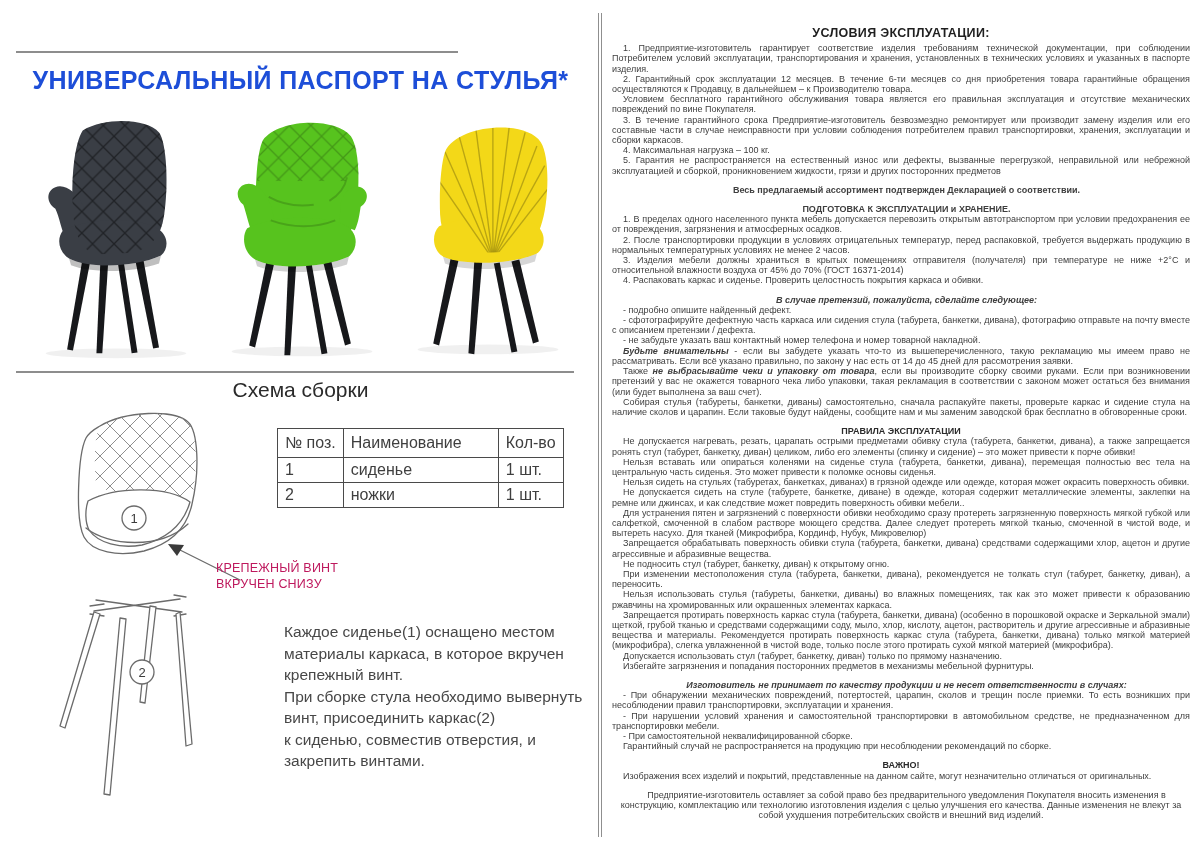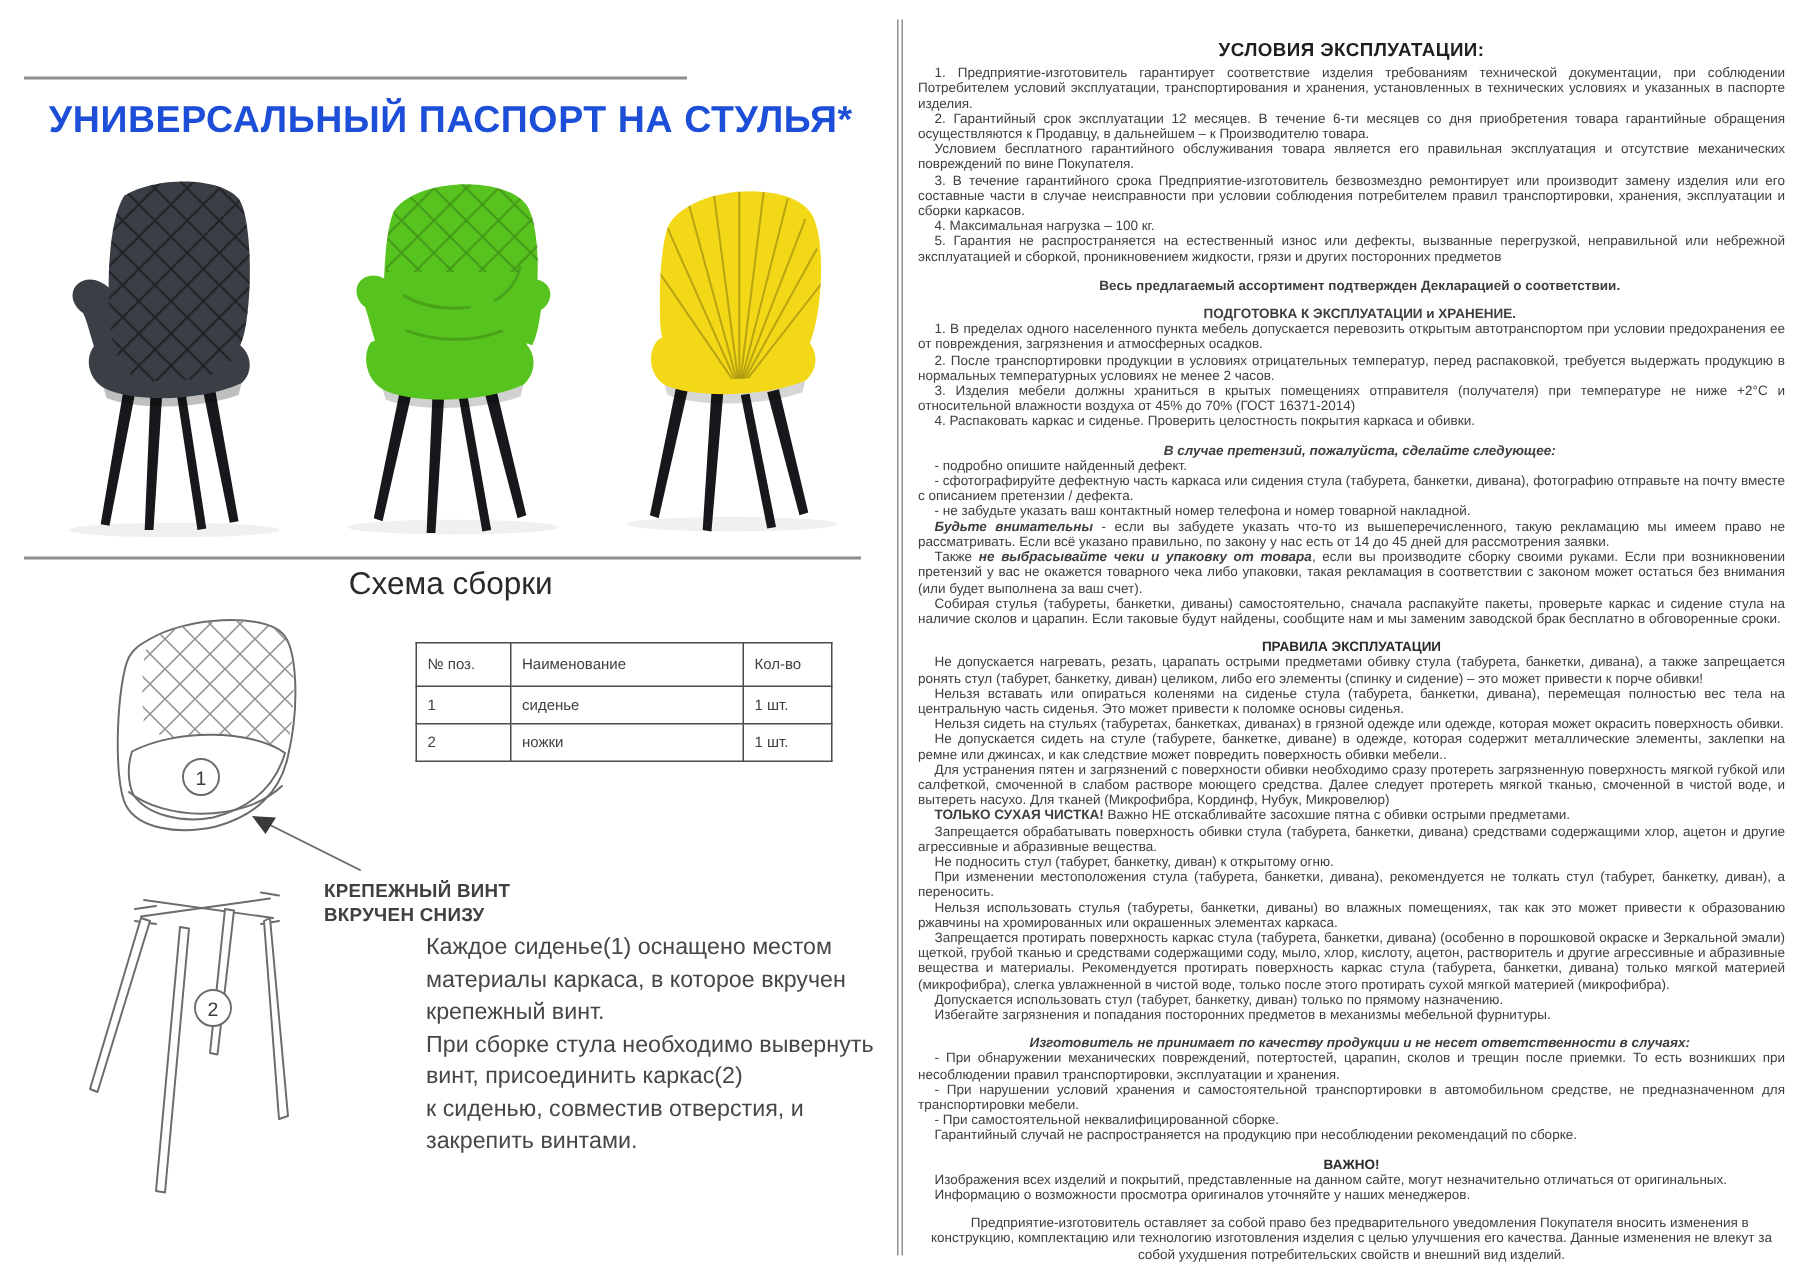--- a/index.html
+++ b/index.html
@@ -19,33 +19,33 @@
   .chairs{position:absolute; left:28px; top:104px; width:548px; height:262px;
     display:flex; justify-content:space-between; align-items:flex-end;}
   .chair{width:176px; height:258px;}
   .assembly-title{
     position:absolute; left:28px; top:378px; width:545px; text-align:center;
     font-size:21px; font-weight:400; color:#2a2a2a; margin:0;
   }
   .diagram{position:absolute; left:30px; top:406px; width:252px; height:398px;}
   .parts-table{
     position:absolute; left:277px; top:428px; border-collapse:collapse;
-    font-size:10px; color:#3f3f3f;
+    font-size:16px; color:#3f3f3f;
   }
   .parts-table th,.parts-table td{
     border:1.5px solid #4a4a4a; font-weight:400; text-align:left;
     padding:2px 7px; height:20px; white-space:nowrap;
   }
   .parts-table th{height:24px;}
   .parts-table th:nth-child(1),.parts-table td:nth-child(1){width:48px;}
   .parts-table th:nth-child(2),.parts-table td:nth-child(2){width:140px;}
   .parts-table th:nth-child(3),.parts-table td:nth-child(3){width:44px;}
   .screw-label{
-    position:absolute; left:216px; top:586px; font-size:12.5px; font-weight:700;
-    color:#404040; line-height:16px; letter-spacing:.2px;
+    position:absolute; left:216px; top:560px; font-size:12.5px; font-weight:400;
+    color:#be185d; line-height:16px; letter-spacing:.2px;
   }
   .assembly-desc{
     position:absolute; left:284px; top:621px; width:302px;
     font-size:15.5px; line-height:21.5px; color:#474747;
   }
   
   .separator{
     position:absolute; left:598px; top:13px; height:824px; width:2px;
     border-left:1.5px solid #8f8f8f; border-right:1.5px solid #8f8f8f;
   }
@@ -272,33 +272,31 @@
         <p class="blk"><span class="">- не забудьте указать ваш контактный номер телефона и номер товарной накладной.</span></p>
         <p class="blk"><span class="b i">Будьте внимательны</span><span class=""> - если вы забудете указать что-то из вышеперечисленного, такую рекламацию мы имеем право не рассматривать. Если всё указано правильно, по закону у нас есть от 14 до 45 дней для рассмотрения заявки.</span></p>
         <p class="blk"><span class="">Также </span><span class="b i">не выбрасывайте чеки и упаковку от товара</span><span class="">, если вы производите сборку своими руками. Если при возникновении претензий у вас не окажется товарного чека либо упаковки, такая рекламация в соответствии с законом может остаться без внимания (или будет выполнена за ваш счет).</span></p>
         <p class="blk"><span class="">Собирая стулья (табуреты, банкетки, диваны) самостоятельно, сначала распакуйте пакеты, проверьте каркас и сидение стула на наличие сколов и царапин. Если таковые будут найдены, сообщите нам и мы заменим заводской брак бесплатно в обговоренные сроки.</span></p>
         <p class="blk hc gap"><span class="">ПРАВИЛА ЭКСПЛУАТАЦИИ</span></p>
         <p class="blk"><span class="">Не допускается нагревать, резать, царапать острыми предметами обивку стула (табурета, банкетки, дивана), а также запрещается ронять стул (табурет, банкетку, диван) целиком, либо его элементы (спинку и сидение) – это может привести к порче обивки!</span></p>
         <p class="blk"><span class="">Нельзя вставать или опираться коленями на сиденье стула (табурета, банкетки, дивана), перемещая полностью вес тела на центральную часть сиденья. Это может привести к поломке основы сиденья.</span></p>
         <p class="blk"><span class="">Нельзя сидеть на стульях (табуретах, банкетках, диванах) в грязной одежде или одежде, которая может окрасить поверхность обивки.</span></p>
         <p class="blk"><span class="">Не допускается сидеть на стуле (табурете, банкетке, диване) в одежде, которая содержит металлические элементы, заклепки на ремне или джинсах, и как следствие может повредить поверхность обивки мебели..</span></p>
         <p class="blk"><span class="">Для устранения пятен и загрязнений с поверхности обивки необходимо сразу протереть загрязненную поверхность мягкой губкой или салфеткой, смоченной в слабом растворе моющего средства. Далее следует протереть мягкой тканью, смоченной в чистой воде, и вытереть насухо. Для тканей (Микрофибра, Кординф, Нубук, Микровелюр)</span></p>
-        <p class="blk"><span class="b ">ТОЛЬКО СУХАЯ ЧИСТКА!</span><span class=""> Важно НЕ отскабливайте засохшие пятна с обивки острыми предметами.</span></p>
         <p class="blk"><span class="">Запрещается обрабатывать поверхность обивки стула (табурета, банкетки, дивана) средствами содержащими хлор, ацетон и другие агрессивные и абразивные вещества.</span></p>
         <p class="blk"><span class="">Не подносить стул (табурет, банкетку, диван) к открытому огню.</span></p>
         <p class="blk"><span class="">При изменении местоположения стула (табурета, банкетки, дивана), рекомендуется не толкать стул (табурет, банкетку, диван), а переносить.</span></p>
         <p class="blk"><span class="">Нельзя использовать стулья (табуреты, банкетки, диваны) во влажных помещениях, так как это может привести к образованию ржавчины на хромированных или окрашенных элементах каркаса.</span></p>
         <p class="blk"><span class="">Запрещается протирать поверхность каркас стула (табурета, банкетки, дивана) (особенно в порошковой окраске и Зеркальной эмали) щеткой, грубой тканью и средствами содержащими соду, мыло, хлор, кислоту, ацетон, растворитель и другие агрессивные и абразивные вещества и материалы. Рекомендуется протирать поверхность каркас стула (табурета, банкетки, дивана) только мягкой материей (микрофибра), слегка увлажненной в чистой воде, только после этого протирать сухой мягкой материей (микрофибра).</span></p>
         <p class="blk"><span class="">Допускается использовать стул (табурет, банкетку, диван) только по прямому назначению.</span></p>
         <p class="blk"><span class="">Избегайте загрязнения и попадания посторонних предметов в механизмы мебельной фурнитуры.</span></p>
         <p class="blk gap"><span class="b i">Изготовитель не принимает  по качеству продукции и не несет ответственности в случаях:</span></p>
         <p class="blk"><span class="">- При обнаружении  механических повреждений, потертостей, царапин, сколов и трещин после приемки. То есть возникших при несоблюдении правил транспортировки,  эксплуатации и хранения.</span></p>
         <p class="blk"><span class="">- При нарушении условий хранения и самостоятельной транспортировки в автомобильном средстве, не предназначенном для транспортировки мебели.</span></p>
         <p class="blk"><span class="">- При самостоятельной неквалифицированной сборке.</span></p>
         <p class="blk"><span class="">Гарантийный случай не распространяется на продукцию при несоблюдении рекомендаций по сборке.</span></p>
         <p class="blk hc gap"><span class="">ВАЖНО!</span></p>
         <p class="blk"><span class="">Изображения всех изделий и покрытий, представленные на данном сайте, могут незначительно отличаться от оригинальных.</span></p>
-        <p class="blk"><span class="">Информацию о возможности просмотра оригиналов уточняйте у наших менеджеров.</span></p>
         <p class="blk gap"><span class="">Предприятие-изготовитель оставляет за собой право без предварительного уведомления Покупателя вносить изменения в конструкцию, комплектацию или технологию изготовления изделия с целью улучшения его качества. Данные изменения не влекут за собой ухудшения потребительских свойств и внешний вид изделий.</span></p>
       </div>
   </div>
 
 </div>
 
 </body></html>

